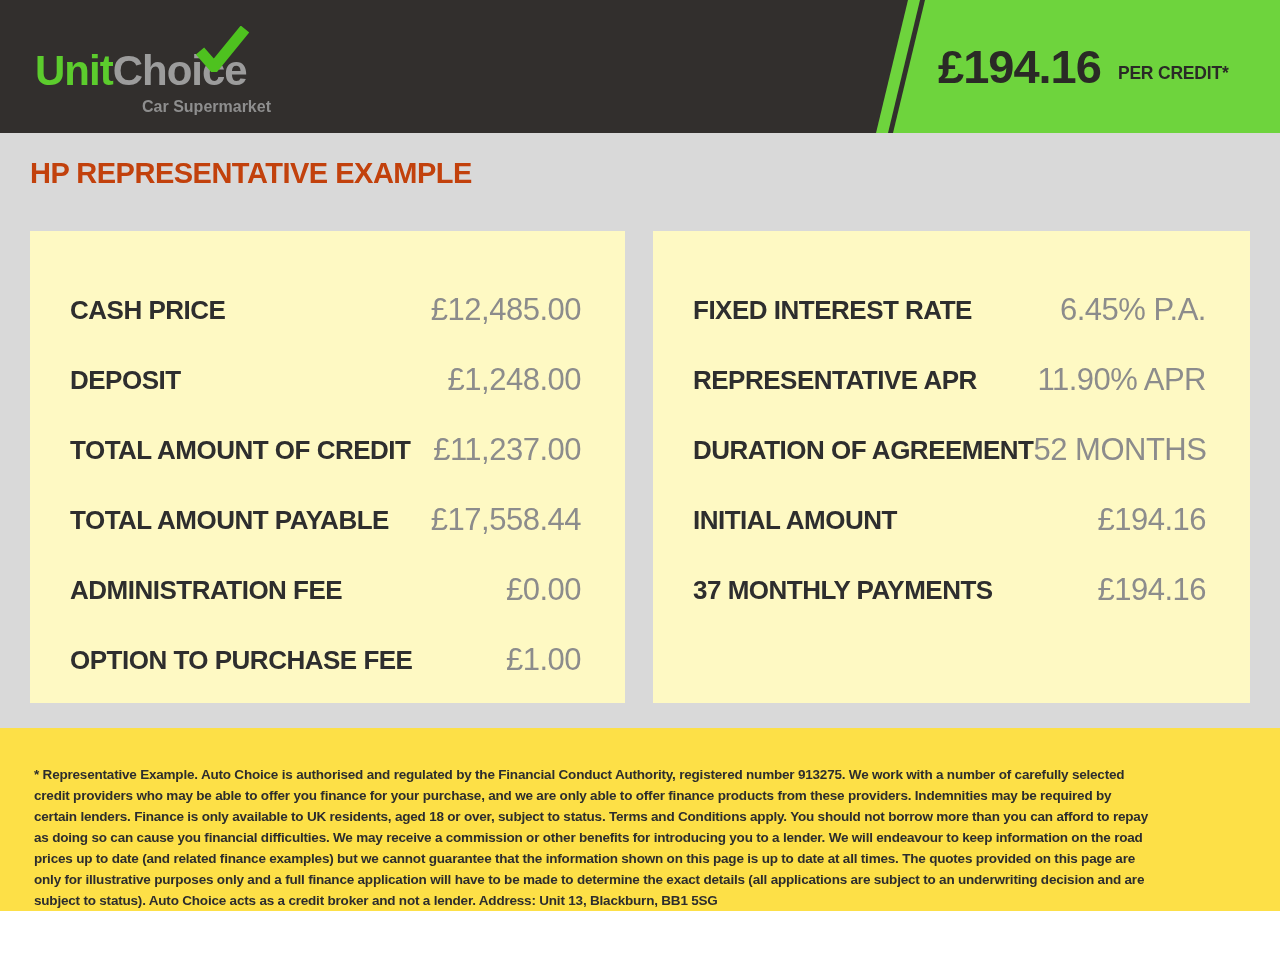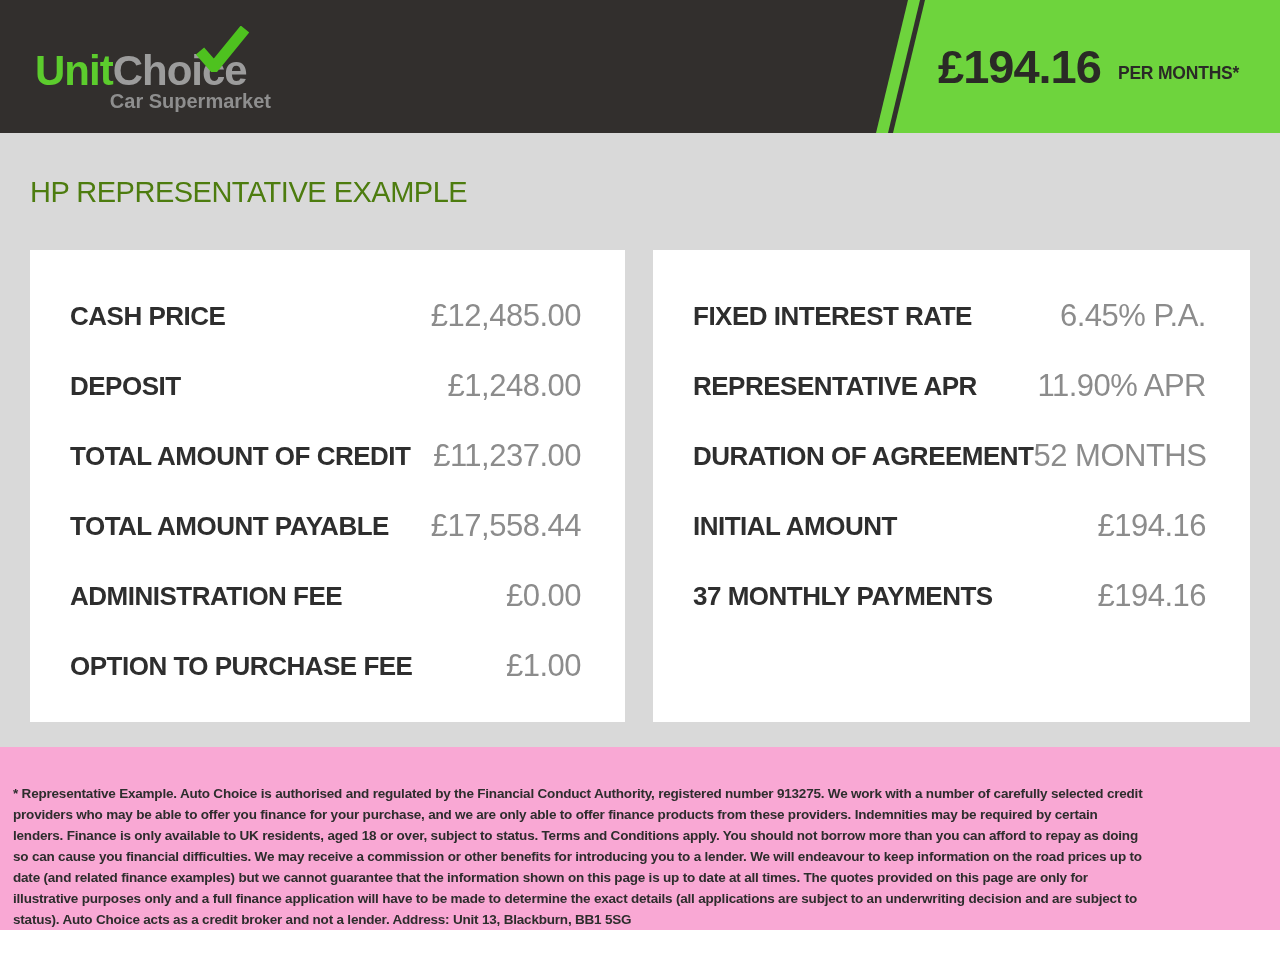--- a/index.html
+++ b/index.html
@@ -9,64 +9,64 @@
     overflow:hidden;position:relative;
   }
 
   
   .header{position:relative;height:133px;background:#322f2d;overflow:hidden;}
 
   .logo{position:absolute;left:35px;top:55px;width:236px;}
   .logo-main{font-size:42px;font-weight:bold;letter-spacing:-1px;line-height:31px;white-space:nowrap;}
   .logo-auto{color:#5ccc2d;}
   .logo-choice{color:#9c9c9c;}
-  .logo-tagline{text-align:right;font-size:20px;font-weight:bold;color:#8e8e8e;margin-top:4px;letter-spacing:0;}
+  .logo-tagline{text-align:right;font-size:16px;font-weight:bold;color:#8e8e8e;margin-top:12px;letter-spacing:0;}
   .logo-check{position:absolute;left:160px;top:-29px;width:54px;height:46px;}
 
   .green-stripe{position:absolute;top:0;left:876px;width:44px;height:133px;background:#6ed43d;
     clip-path:polygon(32px 0,44px 0,12px 100%,0 100%);}
   .green-banner{position:absolute;top:0;right:0;width:387px;height:133px;background:#6ed43d;
     clip-path:polygon(32px 0,100% 0,100% 100%,0 100%);}
   .banner-inner{position:absolute;left:45px;top:0;height:100%;display:flex;align-items:center;gap:17px;}
   .banner-amount{font-size:47px;font-weight:bold;color:#2a2a26;letter-spacing:-1px;}
   .banner-period{font-size:17.5px;font-weight:bold;color:#2a2a26;position:relative;top:7px;letter-spacing:-0.2px;}
 
   
   .gray-section{background:#d9d9d9;padding:0 30px 25px 30px;}
-  .page-title{margin:0;padding-top:43px;font-size:29px;font-weight:normal;color:#4d7c0f;letter-spacing:-0.5px;}
+  .page-title{margin:0;padding-top:24px;font-size:29px;font-weight:bold;color:#c2410c;letter-spacing:-0.5px;}
 
   .cards{display:flex;gap:28px;margin-top:41px;}
-  .card{background:#ffffff;width:597px;height:472px;box-sizing:border-box;padding:31px 44px 0 40px;}
+  .card{background:#fef9c3;width:597px;height:472px;box-sizing:border-box;padding:44px 44px 0 40px;}
   .frow{height:70px;display:flex;justify-content:space-between;align-items:center;}
   .frow-label{font-size:26px;font-weight:bold;color:#2e2e2e;letter-spacing:-0.5px;white-space:nowrap;}
   .frow-value{font-size:31px;font-weight:normal;color:#8c8c8c;letter-spacing:-0.5px;white-space:nowrap;}
 
   
-  .footer{background:#f9a8d4;padding:36px 130px 0 13px;}
+  .footer{background:#fde047;padding:36px 130px 0 34px;}
   .disclaimer{margin:0;font-size:13.5px;font-weight:bold;color:#2d2d2d;line-height:21px;letter-spacing:-0.2px;}
 </style>
 </head>
 <body>
 
 <div class="header">
   <div class="logo">
     <div class="logo-main">
       <span class="logo-auto">Unit</span><span class="logo-choice">Choice</span>
     </div>
     <svg class="logo-check" viewBox="0 0 54 46">
       <path d="M5 25 L19 41 L50 3" fill="none" stroke="#4ec21f" stroke-width="11"></path>
     </svg>
     <div class="logo-tagline">Car Supermarket</div>
   </div>
 
   <div class="green-stripe"></div>
   <div class="green-banner">
     <div class="banner-inner">
       <span class="banner-amount">£194.16</span>
-      <span class="banner-period">PER MONTHS*</span>
+      <span class="banner-period">PER CREDIT*</span>
     </div>
   </div>
 </div>
 
 <div class="gray-section">
   <h1 class="page-title">HP REPRESENTATIVE EXAMPLE</h1>
 
   <div class="cards">
     <div class="card">
       <div class="frow">

